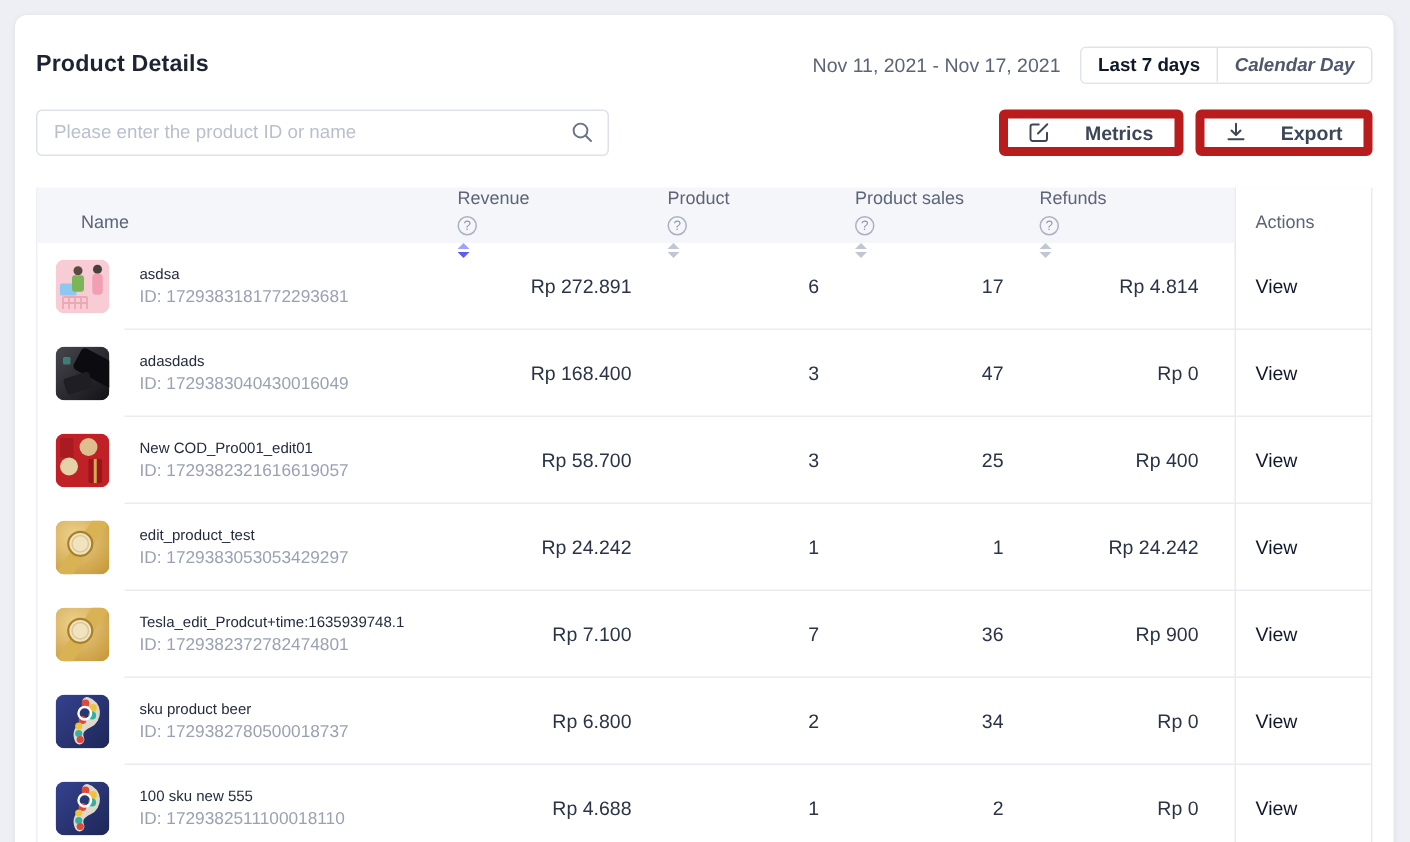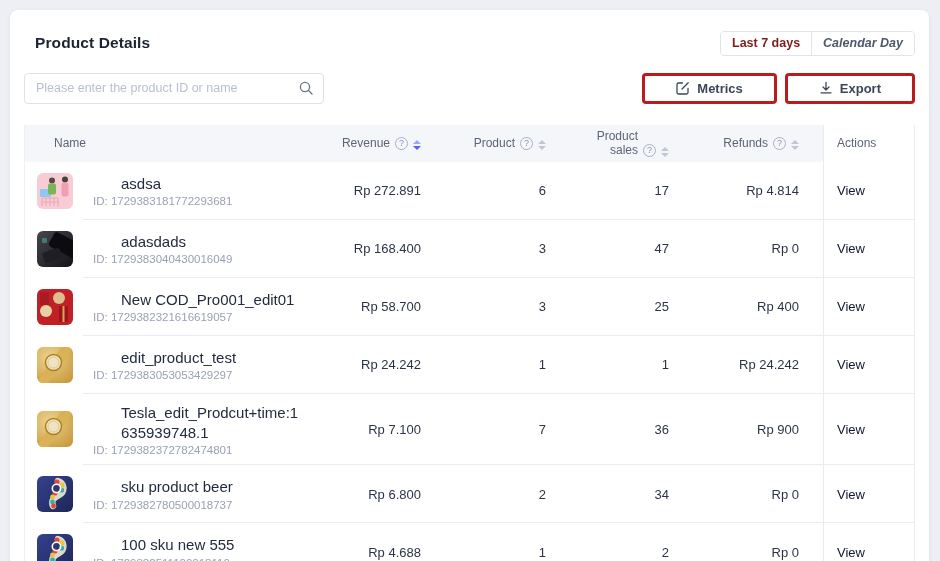--- a/index.html
+++ b/index.html
@@ -13,73 +13,73 @@
     position: absolute;
     left: 10px; right: 11px; top: 10px;
     height: 640px;
     background: #ffffff;
     border-radius: 8px;
     box-shadow: 0 1px 4px rgba(25,35,60,.07);
   }
   
   .card-header {
     display: flex; justify-content: space-between; align-items: center;
-    padding: 21px 14px 0 25px;
+    padding: 21px 14px 0 14px;
   }
   .page-title { font-size: 15.5px; font-weight: 700; color: #1c2434; letter-spacing: .1px; }
   .header-right { display: flex; align-items: center; gap: 13px; }
   .date-range { font-size: 13px; color: #5b6477; }
   .segmented {
     display: flex; border: 1px solid #dfe3ec; border-radius: 4px; overflow: hidden;
     background: #fff;
   }
   .segmented .seg {
     font-size: 12.5px; color: #4e586c; padding: 5px 11px; background: #fff;
     border: none; border-right: 1px solid #dfe3ec; cursor: pointer;
     font-family: inherit; font-weight: 600; line-height: 1;
   }
   .segmented .seg:last-child { border-right: none; font-style: italic; }
-  .segmented .seg.active { color: #7f1d1d; }
+  .segmented .seg.active { color: #0f172a; }
   
   .toolbar {
     display: flex; justify-content: space-between; align-items: center;
     padding: 0 14px; margin-top: 17px;
   }
-  .search-wrap { position: relative; width: 300px; }
+  .search-wrap { position: relative; width: 382px; }
   .search-input {
     width: 100%; height: 31px; border: 1px solid #dde1ea; border-radius: 4px;
     padding: 0 34px 0 11px; font-size: 12.5px; color: #2b3447; outline: none;
     font-family: inherit;
   }
   .search-input::placeholder { color: #b9c0cd; }
   .search-icon {
     position: absolute; right: 11px; top: 8px; width: 14px; height: 14px; cursor: pointer;
   }
   .toolbar-buttons { display: flex; gap: 8px; }
   .btn {
-    display: inline-flex; align-items: center; gap: 7px; height: 31px;
-    padding: 0 31px; background: #fff; border: 3px solid #b91c1c; border-radius: 4px;
+    display: inline-flex; align-items: center; gap: 23px; height: 31px;
+    padding: 0 14px; background: #fff; border: 6px solid #b91c1c; border-radius: 4px;
     font-size: 13px; font-weight: 600; color: #3c4657; cursor: pointer; font-family: inherit;
   }
   .btn svg { display: block; }
   
   .table {
     margin: 21px 14px 0 14px;
     border-left: 1px solid #eef0f5;
     border-right: 1px solid #e9ebf1;
   }
   .trow, .thead {
     display: grid;
     grid-template-columns: 280px 140px 125px 123px 130px 91px;
     align-items: center;
   }
   .thead { background: #f5f6fa; height: 37px; font-size: 12px; color: #5c6577; }
   .thead .cell-name { padding-left: 29px; }
   .cell-num { text-align: right; padding-right: 24px; }
-  .thead .cell-num { display: flex; justify-content: flex-end; align-items: flex-end; gap: 5px; padding-right: 24px; }
+  .thead .cell-num { display: flex; justify-content: flex-end; align-items: flex-start; gap: 5px; padding-right: 24px; flex-direction: column; }
   .cell-actions { padding-left: 13px; border-left: 1px solid #e9ebf1; align-self: stretch; display: flex; align-items: center; }
   .thead .cell-actions { background: #ffffff; }
   .help-icon {
     width: 13px; height: 13px; border-radius: 50%; border: 1px solid #aab1c1;
     color: #8d95a8; font-size: 9px; line-height: 11px; text-align: center; cursor: pointer;
     flex: none;
   }
   .sorter { display: inline-flex; flex-direction: column; gap: 2px; cursor: pointer; flex: none; }
   .sorter i { display: block; width: 0; height: 0; border-left: 4px solid transparent; border-right: 4px solid transparent; }
   .sorter .up { border-bottom: 4px solid #c0c6d4; }
@@ -87,21 +87,21 @@
   .sorter.sorted .up { border-bottom-color: #9fa5f5; }
   .sorter.sorted .dn { border-top-color: #5d5cf0; }
   .trow { min-height: 58px; position: relative; font-size: 13px; color: #2b3447; }
   .trow::after {
     content: ""; position: absolute; left: 58px; right: 0; bottom: 0; height: 1px; background: #eaecf2;
   }
   .cell-name { display: flex; align-items: center; gap: 20px; padding-left: 12px; }
   .thumb { width: 36px; height: 36px; border-radius: 6px; overflow: hidden; flex: none; }
   .thumb svg { display: block; }
   .name-text { padding: 9px 0; }
-  .pname { font-size: 15px; color: #232c3f; max-width: 212px; word-break: break-all; line-height: 1.35; margin-left: 28px; }
+  .pname { font-size: 10px; color: #232c3f; max-width: 212px; word-break: break-all; line-height: 1.35; }
   .pid { font-size: 11.5px; color: #99a1b3; margin-top: 1px; }
   .view-link { font-size: 13px; font-weight: 500; color: #0f172a; text-decoration: none; cursor: pointer; }
 </style>
 </head>
 <body>
 
 <svg width="0" height="0" style="position:absolute">
   <defs>
     <linearGradient id="gDark" x1="0" y1="0" x2="1" y2="1">
       <stop offset="0" stop-color="#46464d"></stop>
@@ -157,20 +157,21 @@
       <circle cx="19.5" cy="12.5" r="4.2" fill="none" stroke="#ffffff" stroke-width="1.6"></circle>
     </g>
   </defs>
 </svg>
 
 <div class="card">
 
   <div class="card-header">
     <div class="page-title">Product Details</div>
     <div class="header-right">
+      <span class="date-range">Nov 11, 2021 - Nov 17, 2021</span>
       <div class="segmented">
         <button class="seg active">Last 7 days</button>
         <button class="seg">Calendar Day</button>
       </div>
     </div>
   </div>
 
   <div class="toolbar">
     <div class="search-wrap">
       <input class="search-input" type="text" placeholder="Please enter the product ID or name" style="">

